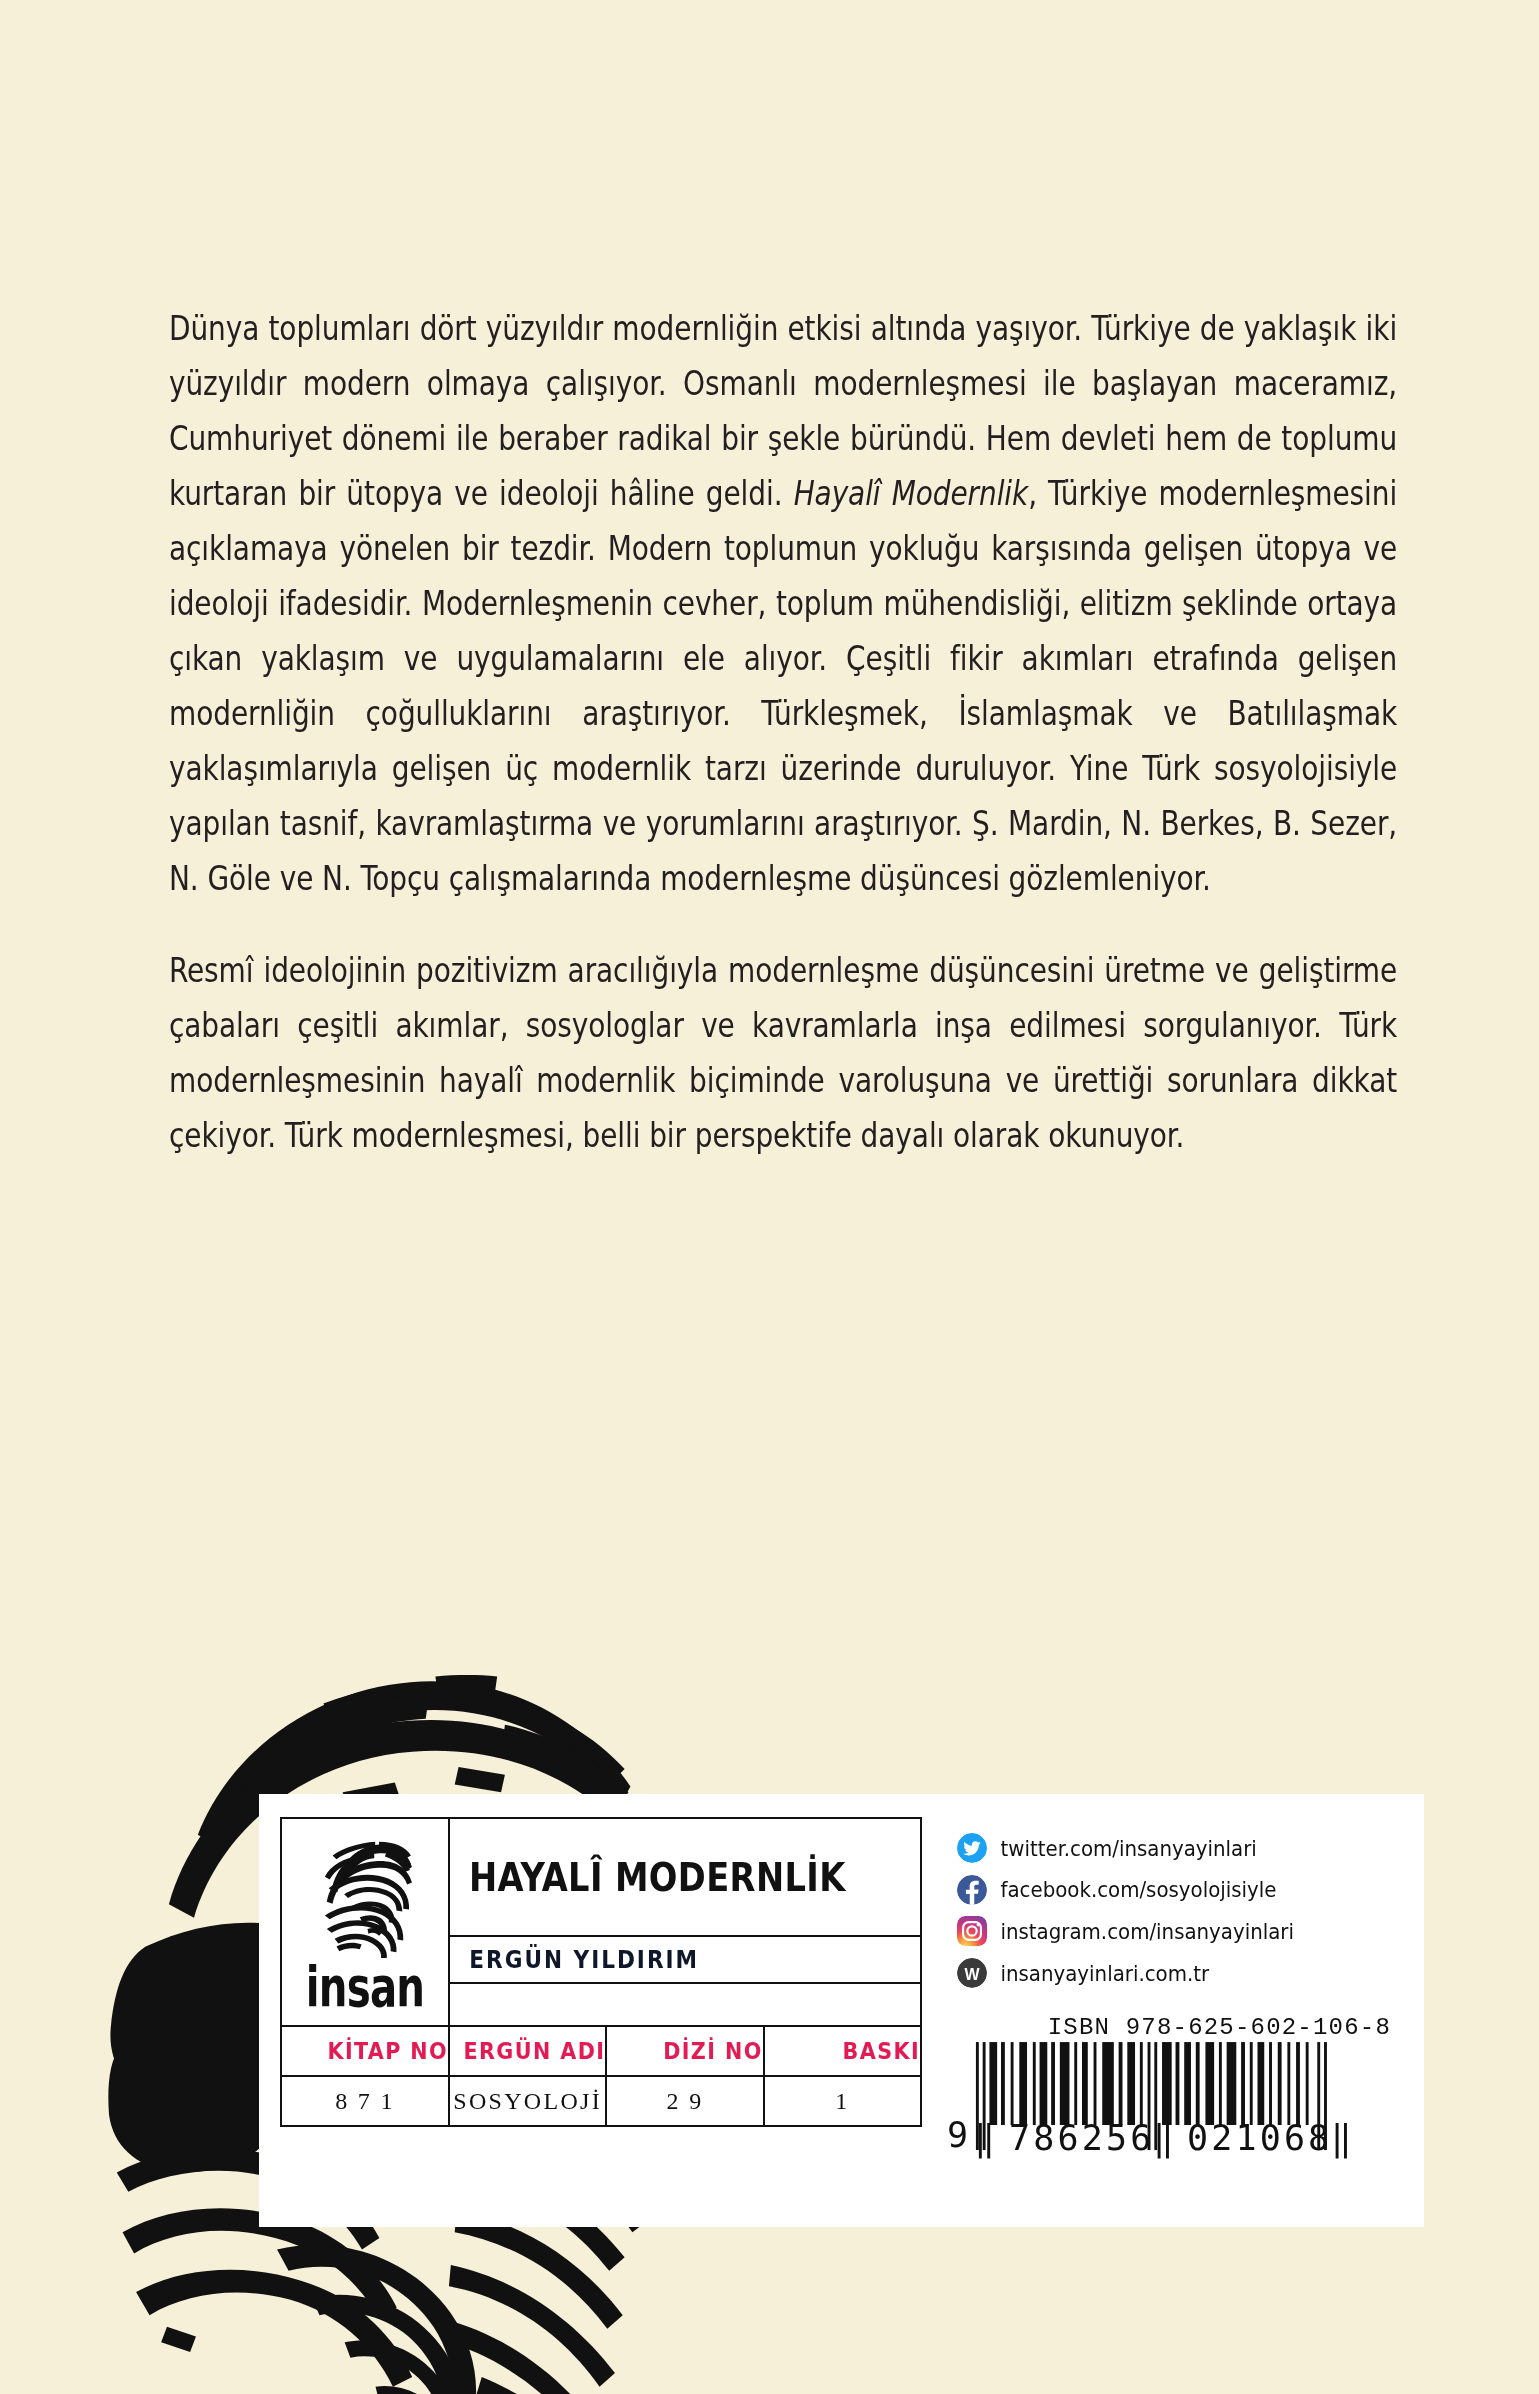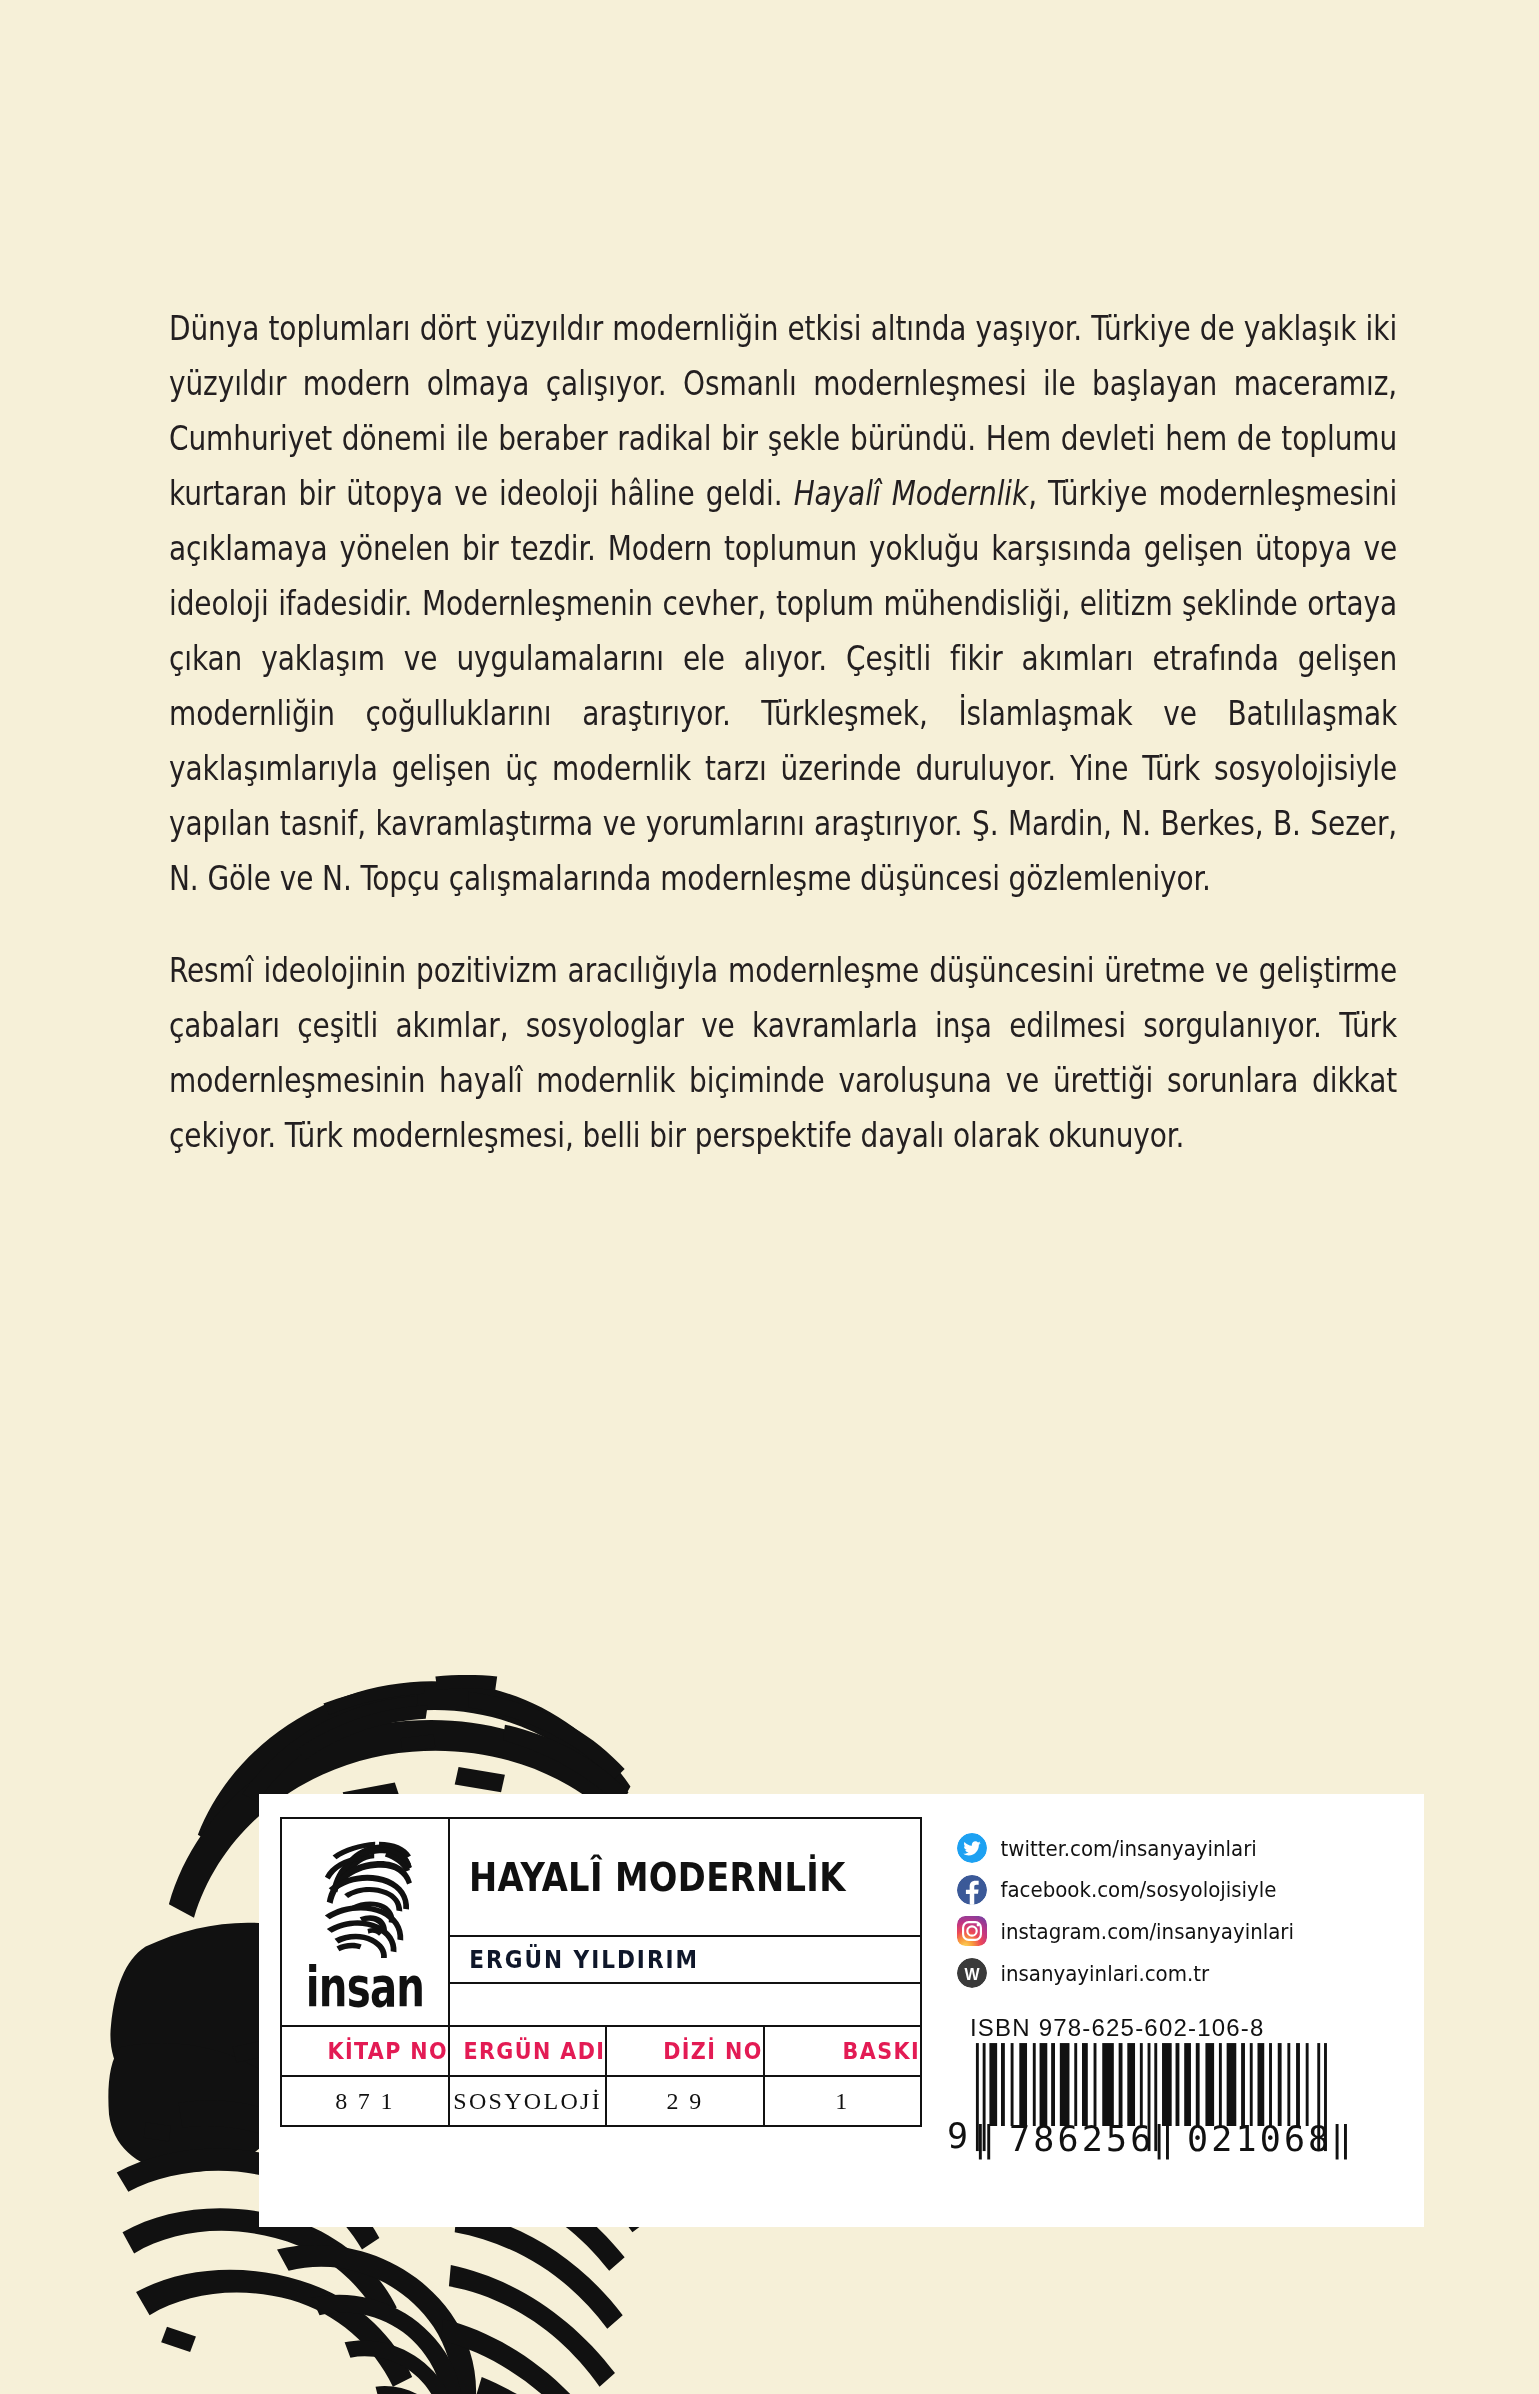--- a/index.html
+++ b/index.html
@@ -203,25 +203,26 @@
     font-stretch: condensed;
     font-size: 22px;
     color: #111111;
     letter-spacing: 0px;
     white-space: nowrap;
   }
 
   #isbn-line {
     margin-top: 25px;
     margin-left: 23px;
-    font-family: Liberation Sans, sans-serif;
+    font-family: Liberation Mono, monospace;
     font-size: 24px;
     letter-spacing: 1.2px;
     color: #111111;
     white-space: nowrap;
+    text-align: right;
   }
   #barcode-wrap {
     margin-top: 1.9px;
     display: flex;
     align-items: flex-end;
   }
   #barcode-leading {
     font-family: "DejaVu Sans Mono", "Liberation Mono", monospace;
     font-size: 35px;
     color: #111111;

